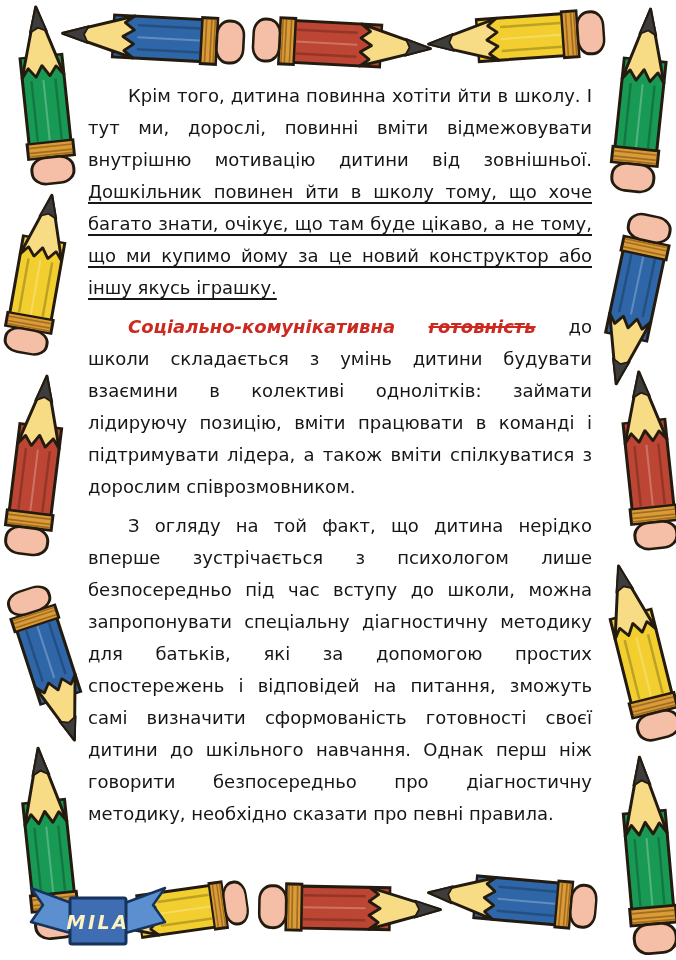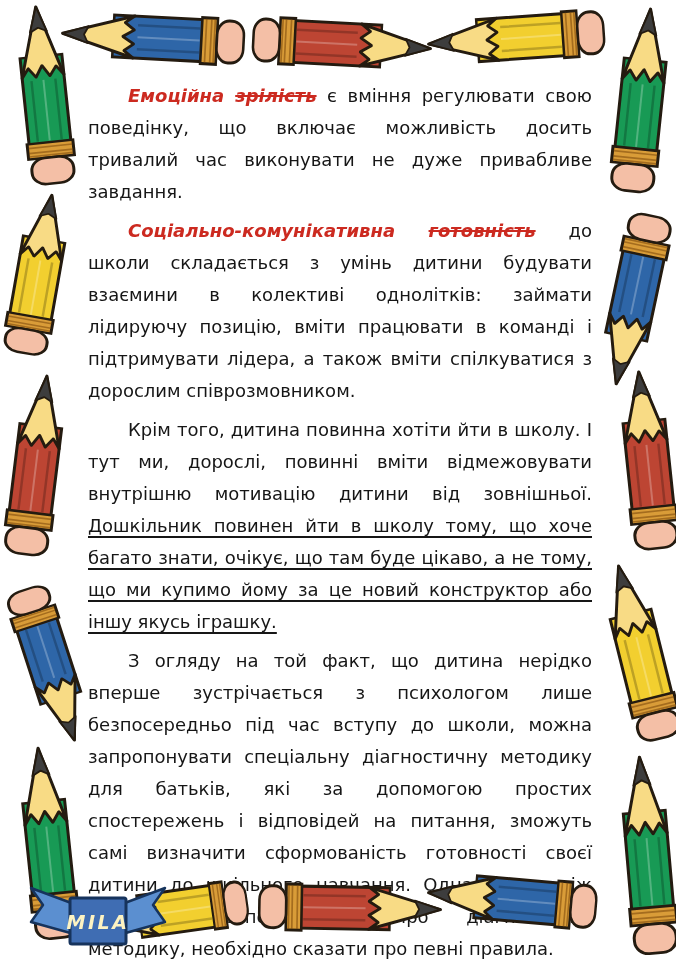--- a/index.html
+++ b/index.html
@@ -38,23 +38,22 @@
       <rect x="166" y="5" width="18" height="46" fill="var(--ferrule)" stroke="var(--outline)" stroke-width="3"></rect>
       <path d="M171 6 V50 M177 6 V50 M181 6 V50" stroke="rgba(120,70,10,0.55)" stroke-width="2" fill="none"></path>
       <rect x="184" y="7" width="31" height="42" rx="14" fill="var(--eraser)" stroke="var(--outline)" stroke-width="3"></rect>
     </symbol>
   </defs>
 </svg>
 
 <div id="page">
 
   <div id="text-col">
-      <p><span class="seg-lead">Емоційна </span><span class="seg-lead-strike">зрілість</span><span class="seg-normal"> є вміння регулювати свою поведінку, що включає можливість досить тривалий час виконувати не дуже привабливе завдання.</span></p>
+      <p><span class="seg-normal">Крім того, дитина повинна хотіти йти в школу. І тут ми, дорослі, повинні вміти відмежовувати внутрішню мотивацію дитини від зовнішньої. </span><span class="seg-underline">Дошкільник повинен йти в школу тому, що хоче багато знати, очікує, що там буде цікаво, а не тому, що ми купимо йому за це новий конструктор або іншу якусь іграшку.</span></p>
       <p><span class="seg-lead">Соціально-комунікативна </span><span class="seg-lead-strike">готовність</span><span class="seg-normal"> до школи складається з умінь дитини будувати взаємини в колективі однолітків: займати лідируючу позицію, вміти працювати в команді і підтримувати лідера, а також вміти спілкуватися з дорослим співрозмовником.</span></p>
-      <p><span class="seg-normal">Крім того, дитина повинна хотіти йти в школу. І тут ми, дорослі, повинні вміти відмежовувати внутрішню мотивацію дитини від зовнішньої. </span><span class="seg-underline">Дошкільник повинен йти в школу тому, що хоче багато знати, очікує, що там буде цікаво, а не тому, що ми купимо йому за це новий конструктор або іншу якусь іграшку.</span></p>
       <p><span class="seg-normal">З огляду на той факт, що дитина нерідко вперше зустрічається з психологом лише безпосередньо під час вступу до школи, можна запропонувати спеціальну діагностичну методику для батьків, які за допомогою простих спостережень і відповідей на питання, зможуть самі визначити сформованість готовності своєї дитини до шкільного навчання. Однак перш ніж говорити безпосередньо про діагностичну методику, необхідно сказати про певні правила.</span></p>
     </div>
 
   <div class="pencil" style="left: -48px; top: 67px; width: 186px; height: 56px; transform: rotate(84deg); color: rgb(24, 154, 85);">
       <svg width="186" height="56" viewBox="0 0 220 56" preserveAspectRatio="none" aria-hidden="true">
         <use href="#pencil-shape"></use>
       </svg>
     </div>
     <div class="pencil" style="left: 58px; top: 10px; width: 190px; height: 56px; transform: rotate(3deg); color: rgb(46, 102, 168);">
       <svg width="190" height="56" viewBox="0 0 220 56" preserveAspectRatio="none" aria-hidden="true">

